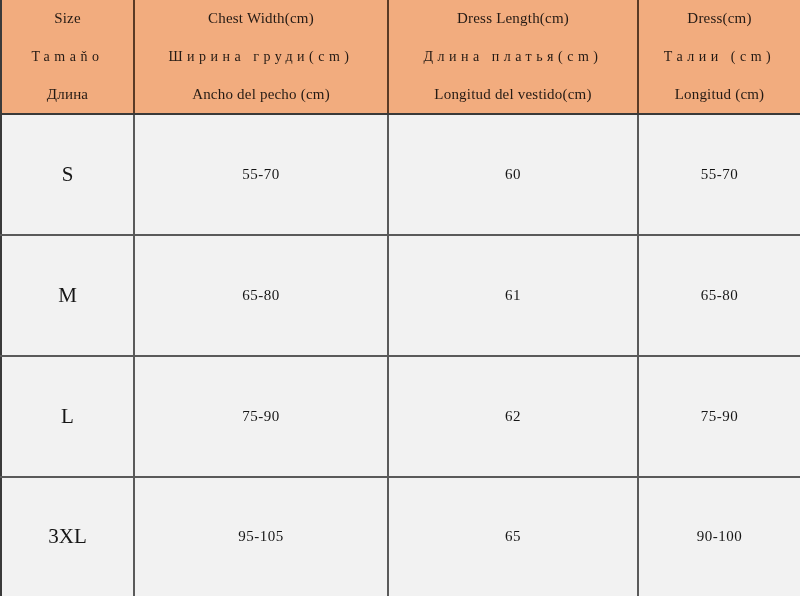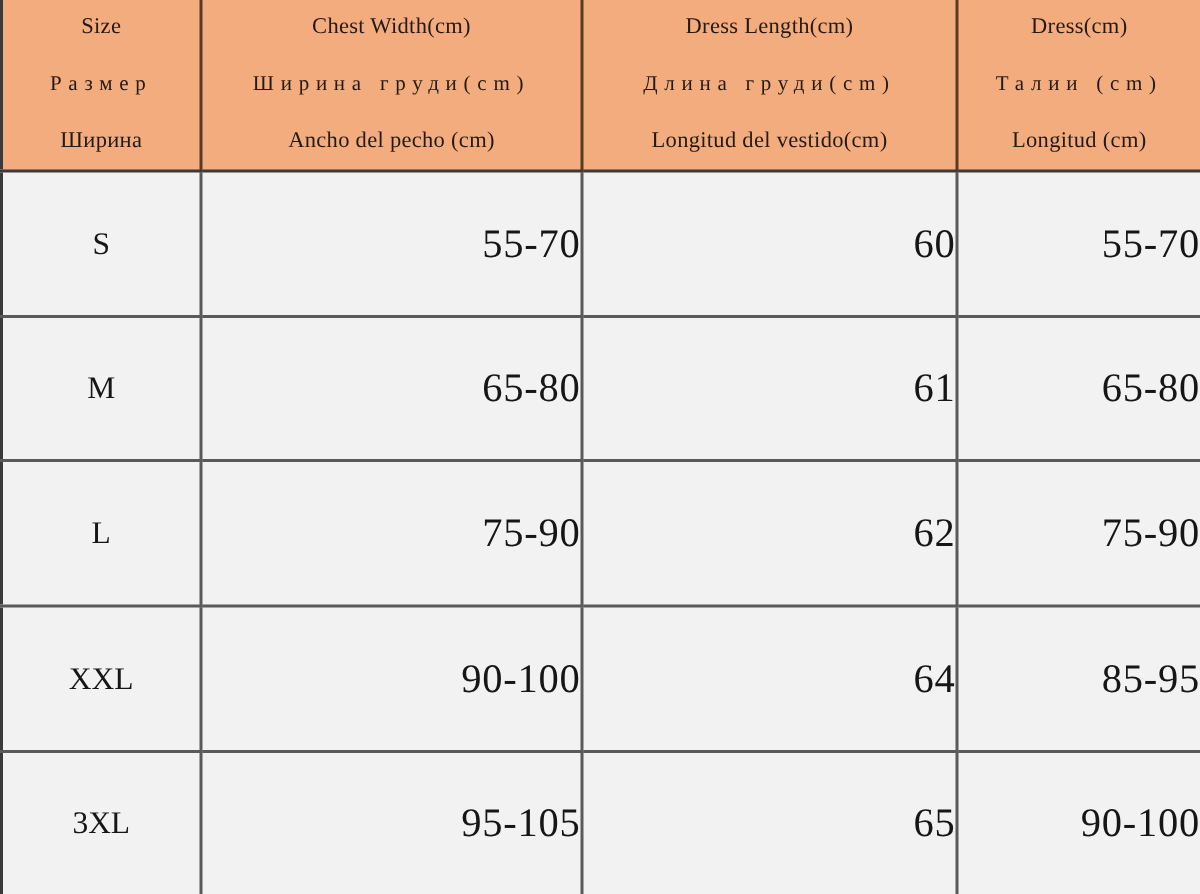--- a/index.html
+++ b/index.html
@@ -71,53 +71,53 @@
     vertical-align: middle;
     color: #161616;
     font-size: 21px;
     height: 80.6px;
     padding: 0;
   }
   tbody td:last-child { border-right: none; }
   tbody tr:last-child td { border-bottom: none; }
 
   .cell-size { font-size: 21px; }
-  .cell-val  { font-size: 27px; letter-spacing: 0.5px; text-align: right; }
+  .cell-val  { font-size: 15px; letter-spacing: 0.5px; }
 </style>
 </head>
 <body>
 
 <table id="size-chart">
   <colgroup>
     <col class="c-size">
     <col class="c-chest">
     <col class="c-length">
     <col class="c-waist">
   </colgroup>
 
   <thead>
     <tr>
       <th>
         <div class="hdr-stack">
           <span class="hdr-line hdr-en">Size</span>
-          <span class="hdr-line hdr-ru">Размер</span>
-          <span class="hdr-line hdr-es">Ширина</span>
+          <span class="hdr-line hdr-ru">Tamaňo</span>
+          <span class="hdr-line hdr-es">Длина</span>
         </div>
       </th>
       <th>
         <div class="hdr-stack">
           <span class="hdr-line hdr-en">Chest Width(cm)</span>
           <span class="hdr-line hdr-ru">Ширина груди(cm)</span>
           <span class="hdr-line hdr-es">Ancho del pecho (cm)</span>
         </div>
       </th>
       <th>
         <div class="hdr-stack">
           <span class="hdr-line hdr-en">Dress Length(cm)</span>
-          <span class="hdr-line hdr-ru">Длина груди(cm)</span>
+          <span class="hdr-line hdr-ru">Длина платья(cm)</span>
           <span class="hdr-line hdr-es">Longitud del vestido(cm)</span>
         </div>
       </th>
       <th>
         <div class="hdr-stack">
           <span class="hdr-line hdr-en">Dress(cm)</span>
           <span class="hdr-line hdr-ru">Талии (cm)</span>
           <span class="hdr-line hdr-es">Longitud (cm)</span>
         </div>
       </th>
@@ -137,25 +137,19 @@
       <td class="cell-val">61</td>
       <td class="cell-val">65-80</td>
     </tr>
     <tr>
       <td class="cell-size">L</td>
       <td class="cell-val">75-90</td>
       <td class="cell-val">62</td>
       <td class="cell-val">75-90</td>
     </tr>
     <tr>
-      <td class="cell-size">XXL</td>
-      <td class="cell-val">90-100</td>
-      <td class="cell-val">64</td>
-      <td class="cell-val">85-95</td>
-    </tr>
-    <tr>
       <td class="cell-size">3XL</td>
       <td class="cell-val">95-105</td>
       <td class="cell-val">65</td>
       <td class="cell-val">90-100</td>
     </tr>
   </tbody>
 </table>
 
 </body></html>

